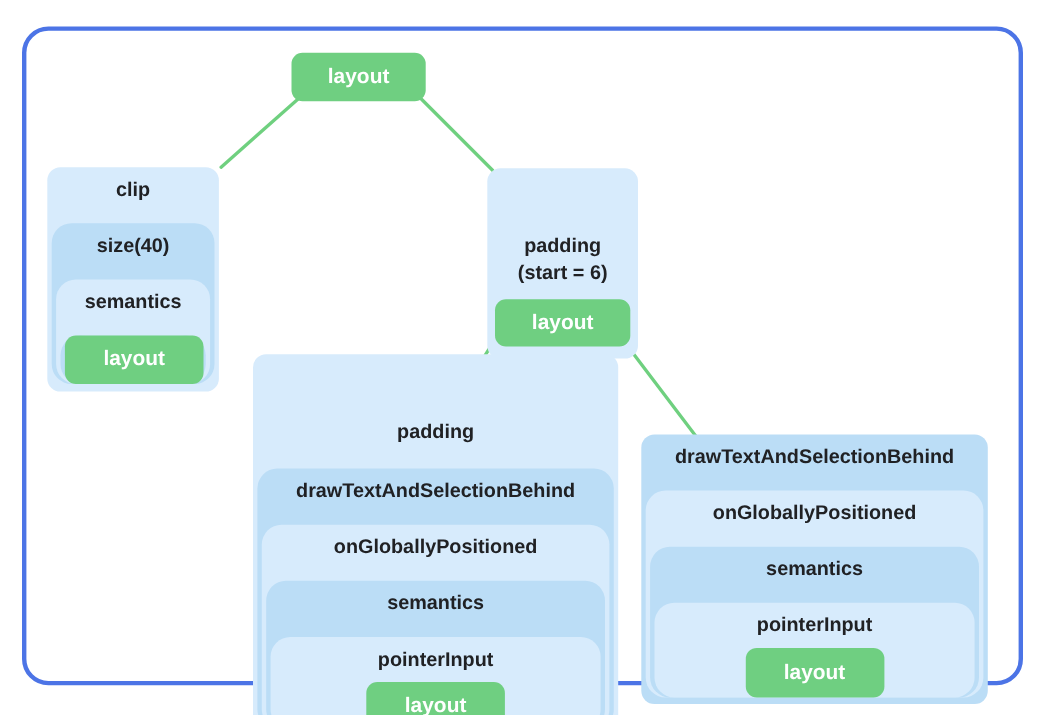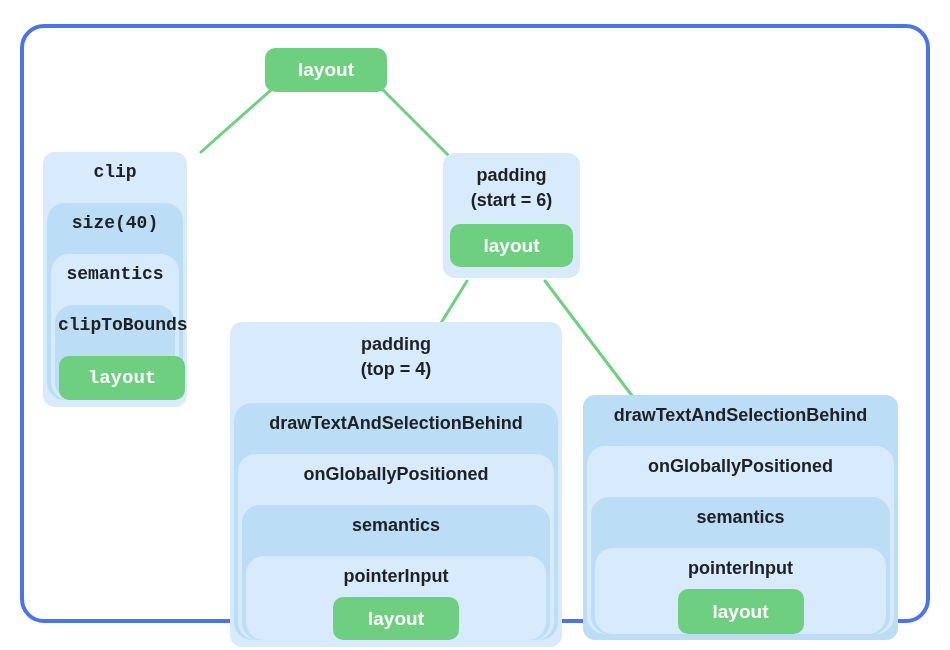--- a/index.html
+++ b/index.html
@@ -63,20 +63,21 @@
     font-weight: 700;
     font-size: 18px;
     line-height: 22px;
     color: var(--text);
     padding: 9px 3px 8px;
     white-space: nowrap;
   }
   .chain-title.two-line {
     line-height: 25px;
     padding: 10px 2px 9px;
+    margin-top: 48px;
   }
   .leaf-btn {
     background: var(--leaf-green);
     color: var(--leaf-text);
     font-weight: 700;
     font-size: 19px;
     border-radius: 10px;
     height: 44px;
     display: flex;
     align-items: center;
@@ -87,21 +88,21 @@
     width: 126px;
     margin: 2px auto 7px;
   }
   .root-node {
     position: absolute;
     left: 265px;
     top: 48px;
     width: 122px;
     height: 44px;
   }
-  .clip-group       { left: 43px;  top: 152px; width: 144px; font-family: Liberation Mono, monospace; }
+  .clip-group       { left: 43px;  top: 152px; width: 156px; }
   .pad-start-group  { left: 443px; top: 153px; width: 137px; }
   .pad-start-group .leaf-btn { width: 123px; height: 43px; margin: 2px auto 11px; }
   .pad-top-group    { left: 230px; top: 322px; width: 332px; }
   .pad-top-group .leaf-btn.inner { height: 43px; }
   .drawtext-group   { left: 583px; top: 395px; width: 315px; }
   .drawtext-group .leaf-btn.inner { height: 45px; margin-bottom: 6px; }
 </style>
 </head>
 <body>
 
@@ -118,41 +119,39 @@
 
   <div class="leaf-btn root-node">layout</div>
 
   <div class="group light clip-group">
     <div class="chain-title">clip</div>
     <div class="nest dark">
       <div class="chain-title">size(40)</div>
       <div class="nest light">
         <div class="chain-title">semantics</div>
         <div class="nest dark">
-          <div class="chain-title">clipToBounds</div>
           <div class="nest light">
             <div class="leaf-btn inner">layout</div>
           </div>
         </div>
       </div>
     </div>
   </div>
 
   <div class="group light pad-start-group">
     <div class="chain-title two-line">
       <div>padding</div>
       <div>(start = 6)</div>
     </div>
     <div class="leaf-btn">layout</div>
   </div>
 
   <div class="group light pad-top-group">
     <div class="chain-title two-line">
       <div>padding</div>
-      <div>(top = 4)</div>
     </div>
     <div class="nest dark">
       <div class="chain-title">drawTextAndSelectionBehind</div>
       <div class="nest light">
         <div class="chain-title">onGloballyPositioned</div>
         <div class="nest dark">
           <div class="chain-title">semantics</div>
           <div class="nest light">
             <div class="chain-title">pointerInput</div>
             <div class="leaf-btn inner">layout</div>

